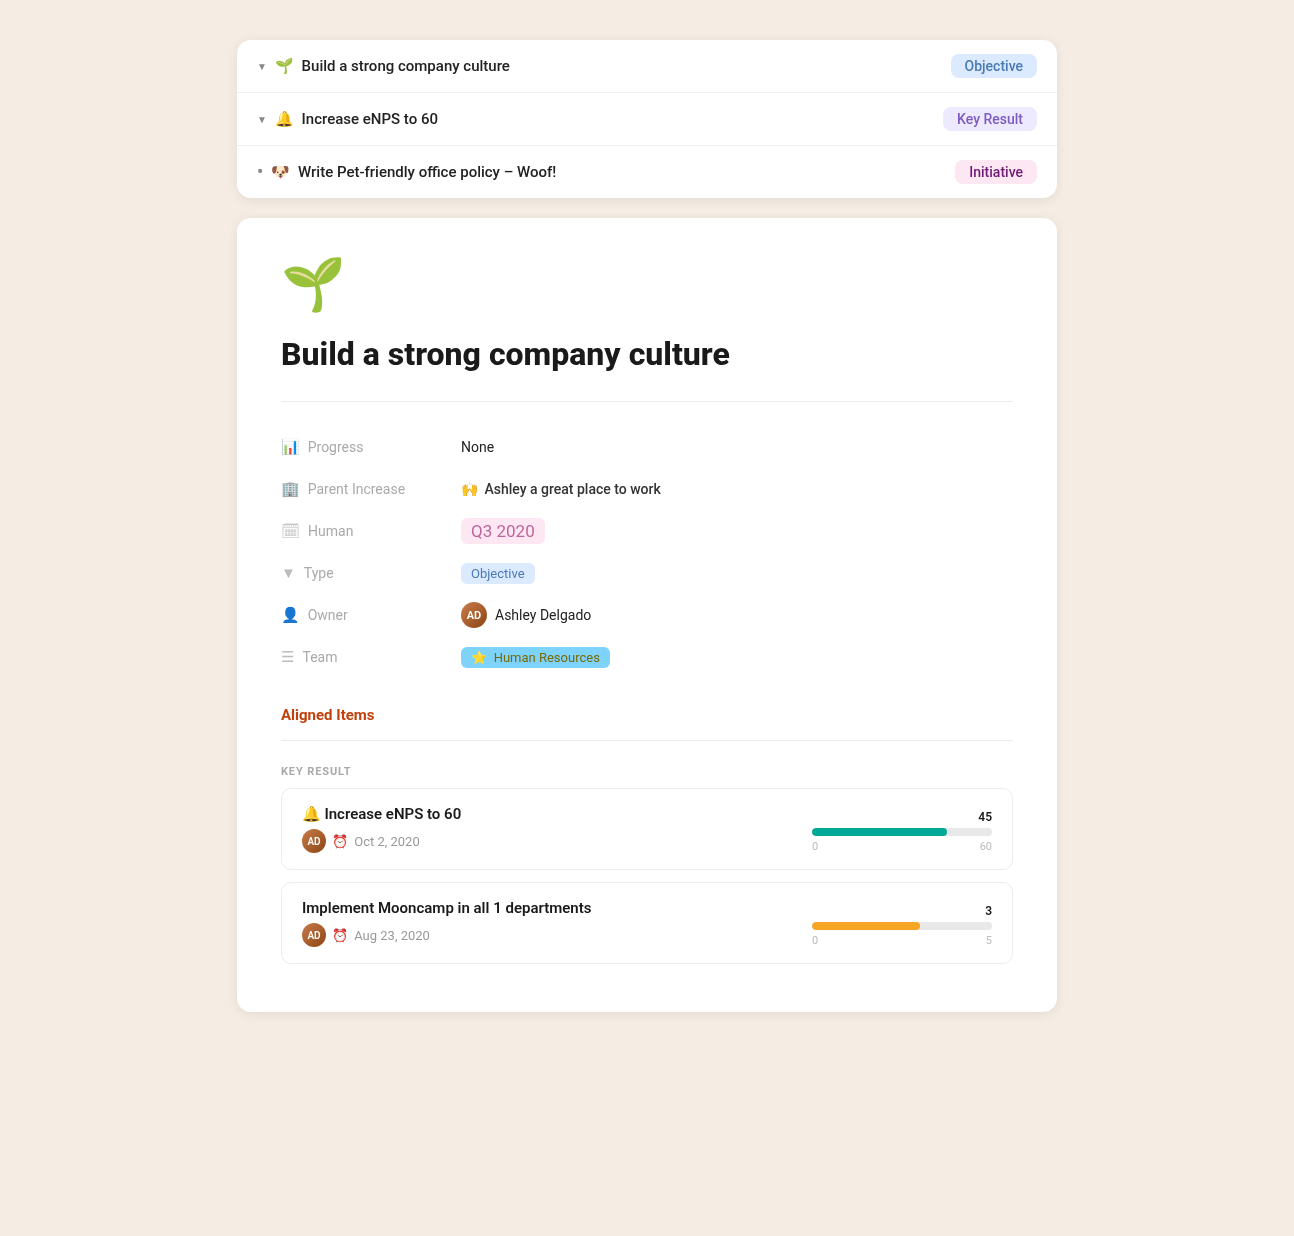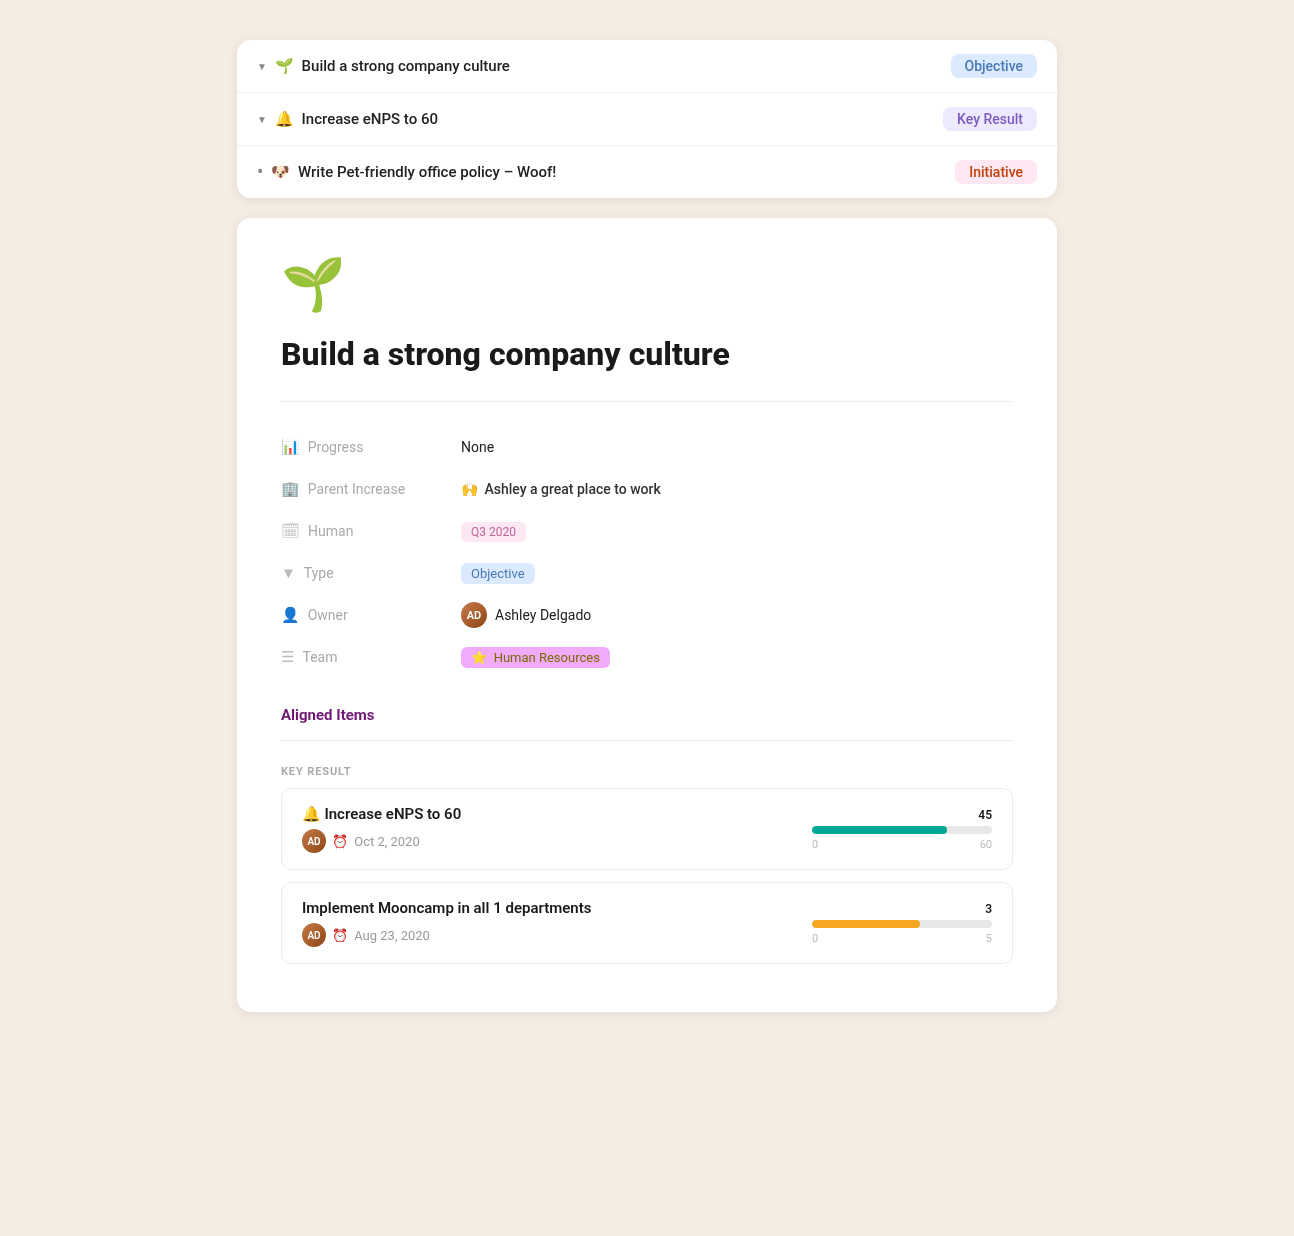--- a/index.html
+++ b/index.html
@@ -50,21 +50,21 @@
 
     .badge {
       display: inline-block;
       padding: 4px 14px;
       border-radius: 8px;
       font-size: 14px;
       font-weight: 500;
     }
     .badge-objective { background: #dbeafe; color: #4a7ab5; }
     .badge-keyresult { background: #ede9fe; color: #7c5cbf; }
-    .badge-initiative { background: #fce7f3; color: #c2410c; }
+    .badge-initiative { background: #fce7f3; color: #701a75; }
 
     
     .detail-panel {
       width: 820px;
       background: #fff;
       border-radius: 14px;
       box-shadow: 0 2px 12px rgba(0,0,0,0.08);
       padding: 36px 44px 36px 44px;
     }
 
@@ -116,31 +116,31 @@
       font-size: 14px;
       color: #222;
       vertical-align: middle;
     }
 
     .badge-cycle {
       background: #fce7f3;
       color: #c0659a;
       padding: 3px 10px;
       border-radius: 6px;
-      font-size: 12px;
+      font-size: 17px;
     }
     .badge-type-obj {
       background: #dbeafe;
       color: #4a7ab5;
       padding: 3px 10px;
       border-radius: 6px;
       font-size: 13px;
     }
     .badge-team {
-      background: #f0abfc;
+      background: #7dd3fc;
       color: #7a6a00;
       padding: 3px 10px;
       border-radius: 6px;
       font-size: 13px;
     }
 
     .owner-row {
       display: flex;
       align-items: center;
       gap: 8px;
@@ -176,21 +176,21 @@
       align-items: center;
       gap: 6px;
       color: #333;
       font-weight: 500;
     }
 
     
     .aligned-items-title {
       font-size: 15px;
       font-weight: 700;
-      color: #701a75;
+      color: #c2410c;
       margin-bottom: 16px;
     }
 
     .section-label {
       font-size: 11px;
       font-weight: 700;
       color: #aaa;
       letter-spacing: 0.08em;
       text-transform: uppercase;
       margin-bottom: 10px;
@@ -199,21 +199,21 @@
     .aligned-card {
       background: #fff;
       border: 1px solid #ececec;
       border-radius: 10px;
       padding: 16px 20px;
       margin-bottom: 12px;
     }
 
     .aligned-card-header {
       display: flex;
-      align-items: center;
+      align-items: flex-end;
       justify-content: space-between;
       gap: 11px;
     }
 
     .aligned-card-title {
       font-size: 15px;
       font-weight: 600;
       color: #1a1a1a;
       margin-bottom: 6px;
     }

